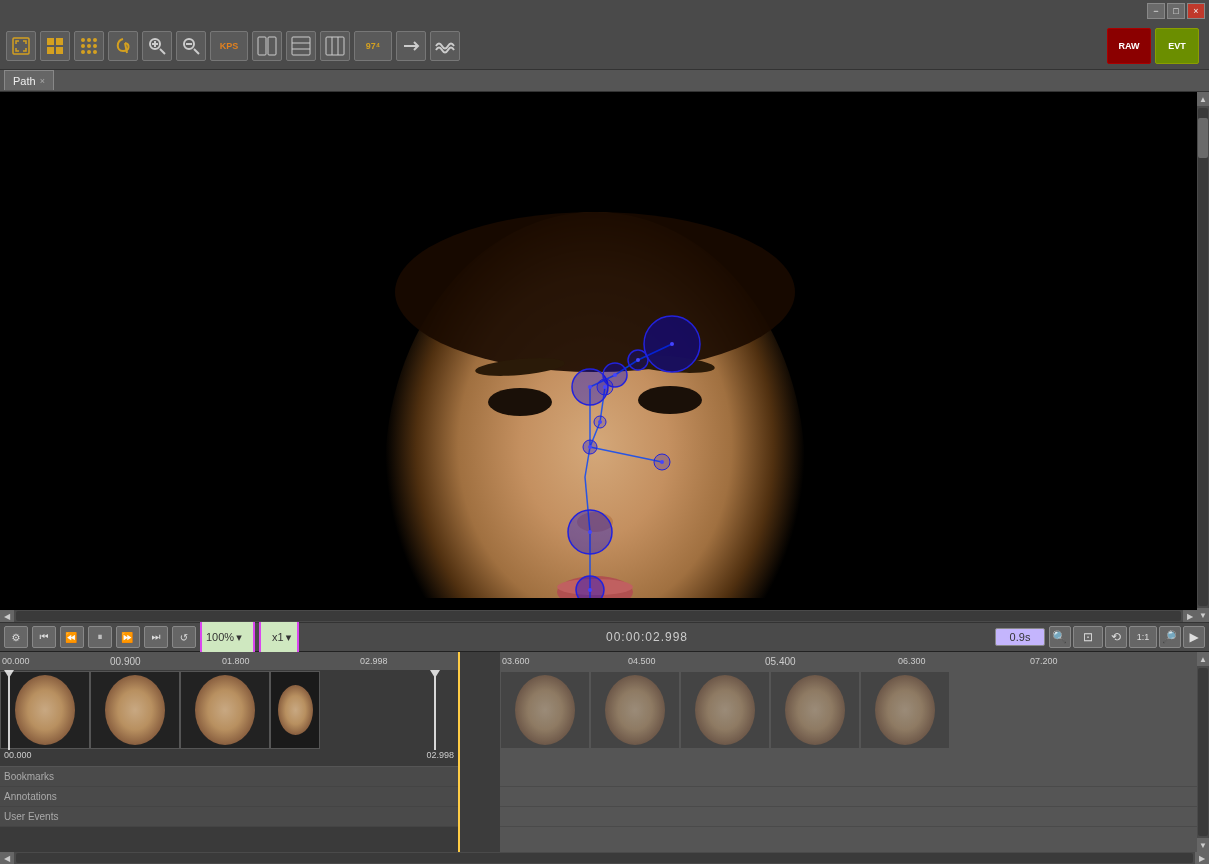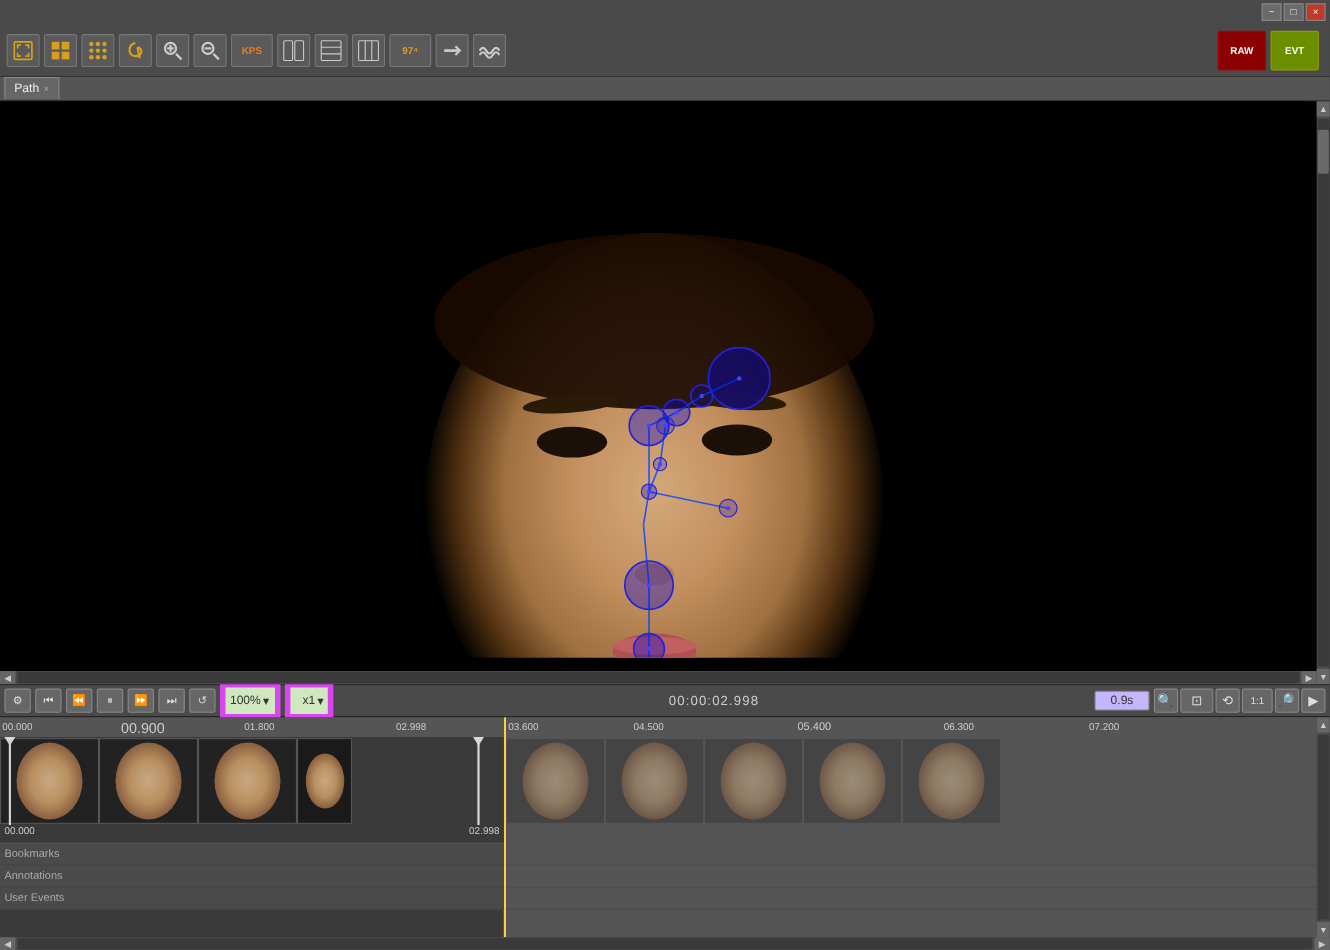--- a/index.html
+++ b/index.html
@@ -227,21 +227,21 @@
       display: flex;
       align-items: center;
       justify-content: center;
       cursor: pointer;
       color: #ddd;
       font-size: 10px;
     }
     .speed-select {
       height: 34px;
       background: #cfe8c0;
-      border: 5px solid #d946ef;
+      border: 2px solid #d946ef;
       border-radius: 2px;
       padding: 0 4px;
       font-size: 11px;
       color: #333;
       cursor: pointer;
       display: flex;
       align-items: center;
       min-width: 55px;
     }
     .time-display {
@@ -590,21 +590,21 @@
 </div>
 
 <div style="display:flex; flex-direction:column; height:calc(864px - 22px - 48px - 22px - 530px - 30px);">
 
   <div style="display:flex; flex:1; overflow:hidden;">
 
     <div style="width:460px; background:#3a3a3a; border-right:2px solid #ffcc44; position:relative; display:flex; flex-direction:column;">
 
       <div style="height:18px; background:#555; display:flex; align-items:center; position:relative; overflow:hidden;">
         <span style="position:absolute; left:2px; font-size:9px; color:#ccc;">00.000</span>
-        <span style="position:absolute; left:110px; font-size:13px; color:#ccc;">00.900</span>
+        <span style="position:absolute; left:110px; font-size:10px; color:#ccc;">00.900</span>
         <span style="position:absolute; left:222px; font-size:9px; color:#ccc;">01.800</span>
         <span style="position:absolute; left:360px; font-size:9px; color:#ccc;">02.998</span>
       </div>
 
       <div class="thumb-strip" style="position:relative;">
         <div class="thumb">
           <div class="thumb-face"></div>
         </div>
         <div class="thumb">
           <div class="thumb-face"></div>
@@ -635,25 +635,25 @@
         </div>
         <div class="tl-row">
           <span>Annotations</span>
         </div>
         <div class="tl-row">
           <span>User Events</span>
         </div>
       </div>
     </div>
 
-    <div style="flex:1; background:#555; display:flex; flex-direction:column; overflow:hidden;">
+    <div style="flex:1; background:#555; display:flex; flex-direction:column; overflow:hidden;margin-left:40px;">
 
       <div style="height:18px; background:#555; display:flex; align-items:center; position:relative; overflow:hidden;">
         <span style="position:absolute; left:2px; font-size:9px; color:#ccc;">03.600</span>
-        <span style="position:absolute; left:116px; font-size:9px; color:#ccc;">04.500</span>
+        <span style="position:absolute; left:128px; font-size:9px; color:#ccc;">04.500</span>
         <span style="position:absolute; left:265px; font-size:10px; color:#ccc;">05.400</span>
         <span style="position:absolute; left:398px; font-size:9px; color:#ccc;">06.300</span>
         <span style="position:absolute; left:530px; font-size:9px; color:#ccc;">07.200</span>
       </div>
 
       <div class="thumb-strip" style="background:#555; filter:grayscale(0.3);">
         <div class="thumb" style="background:#444;">
           <div class="thumb-face" style="opacity:0.7;"></div>
         </div>
         <div class="thumb" style="background:#444;">

